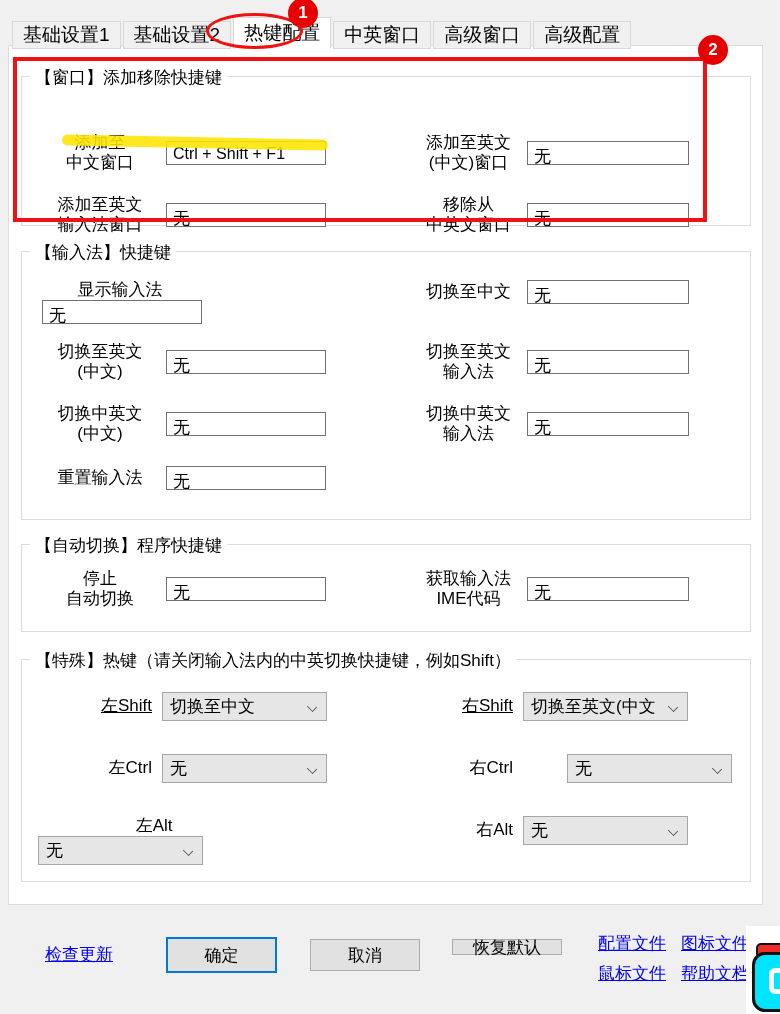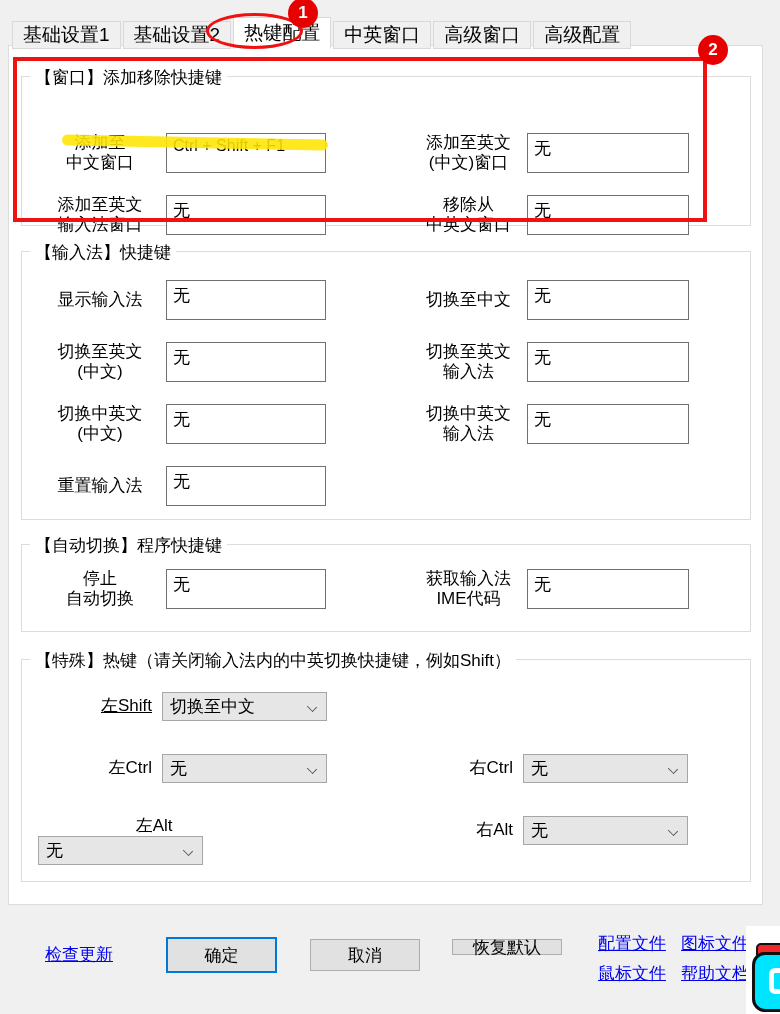--- a/index.html
+++ b/index.html
@@ -35,21 +35,21 @@
     font-size:17px; white-space:nowrap;
   }
 
   .field { position:absolute; display:flex; align-items:center; }
   .flabel {
     width:124px; text-align:center; font-size:17px; line-height:1.18;
     white-space:pre-line;
   }
   .field.rcol .flabel { width:109px; }
   .tbox {
-    width:160px; height:40px; margin-left:4px; background:#fff;
+    width:160px; height:24px; margin-left:4px; background:#fff;
     border:1px solid #707070; font-size:17px; padding:3px 6px; overflow:hidden;
     white-space:nowrap;
   }
   .field.rcol .tbox { width:162px; }
 
   .ddfield .flabel { text-align:right; padding-right:10px; }
   .red-label { color:#000000;text-decoration:underline; }
   .dd {
     position:relative; width:165px; height:29px; margin-left:0;
     background:#e6e6e6; border:1px solid #a6a6a6;
@@ -140,21 +140,21 @@
     </div>
     <div class="field rcol" style="left:392px; top:118px;">
       <div class="flabel">移除从
 中英文窗口</div>
       <div class="tbox">无</div>
     </div>
   </div>
 
   <div class="groupbox" style="top:205px; height:269px;">
     <div class="legend">【输入法】快捷键</div>
-    <div class="field" style="left:16px; top:28px;">
+    <div class="field" style="left:16px; top:28px;flex-direction:column;">
       <div class="flabel">显示输入法</div>
       <div class="tbox">无</div>
     </div>
     <div class="field rcol" style="left:392px; top:28px;">
       <div class="flabel">切换至中文</div>
       <div class="tbox">无</div>
     </div>
     <div class="field" style="left:16px; top:90px;">
       <div class="flabel">切换至英文
 (中文)</div>
@@ -197,28 +197,35 @@
 
   <div class="groupbox" style="top:613px; height:223px;">
     <div class="legend">【特殊】热键（请关闭输入法内的中英切换快捷键，例如Shift）</div>
     <div class="field ddfield" style="left:16px; top:32px;">
       <div class="flabel red-label">左Shift</div>
       <div class="dd">
         <span>切换至中文</span>
         <span class="chev"></span>
       </div>
     </div>
+    <div class="field ddfield rcol" style="left:392px; top:32px;">
+      <div class="flabel red-label">右Shift</div>
+      <div class="dd">
+        <span>切换至英文(中文</span>
+        <span class="chev"></span>
+      </div>
+    </div>
     <div class="field ddfield" style="left:16px; top:94px;">
       <div class="flabel">左Ctrl</div>
       <div class="dd">
         <span>无</span>
         <span class="chev"></span>
       </div>
     </div>
-    <div class="field ddfield rcol" style="left:392px; top:94px;">
+    <div class="field ddfield rcol" style="left:392px; top:94px;gap:44px;">
       <div class="flabel">右Ctrl</div>
       <div class="dd">
         <span>无</span>
         <span class="chev"></span>
       </div>
     </div>
     <div class="field ddfield" style="left:16px; top:156px;flex-direction:column;">
       <div class="flabel">左Alt</div>
       <div class="dd">
         <span>无</span>

